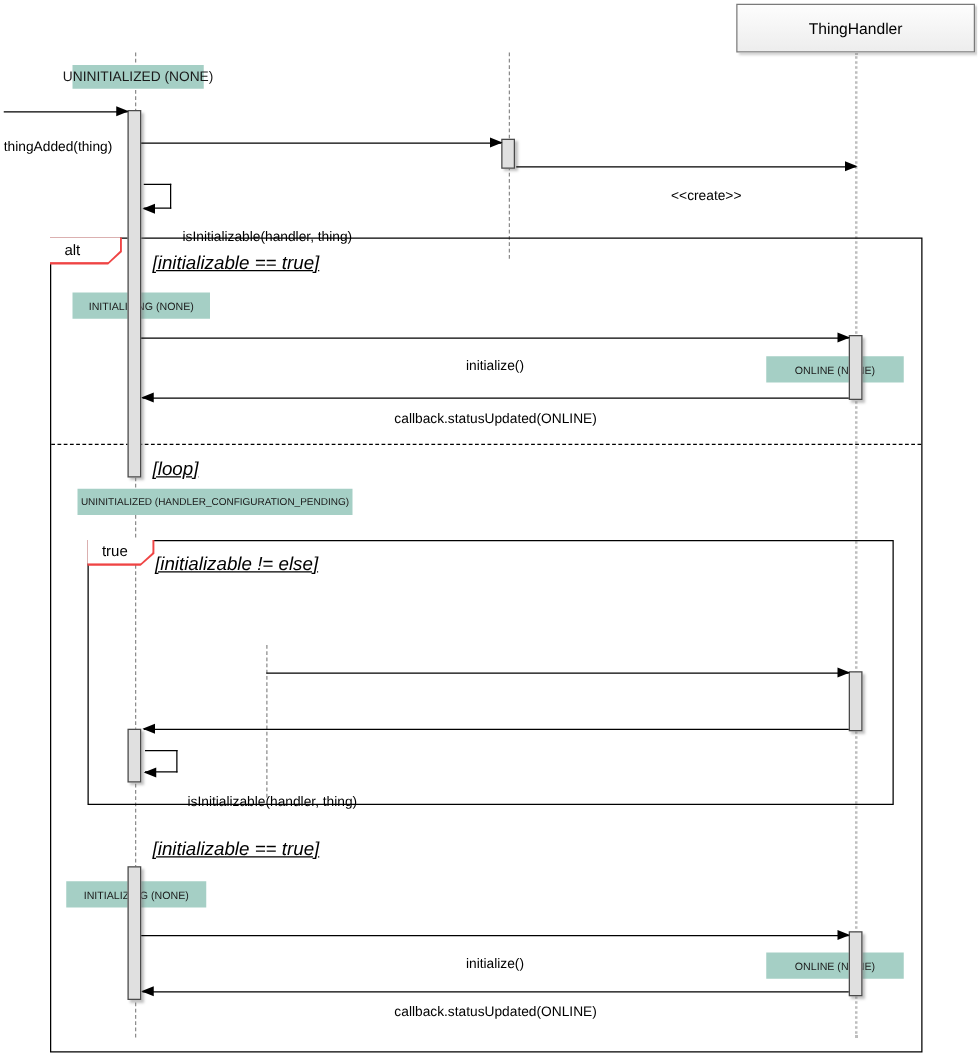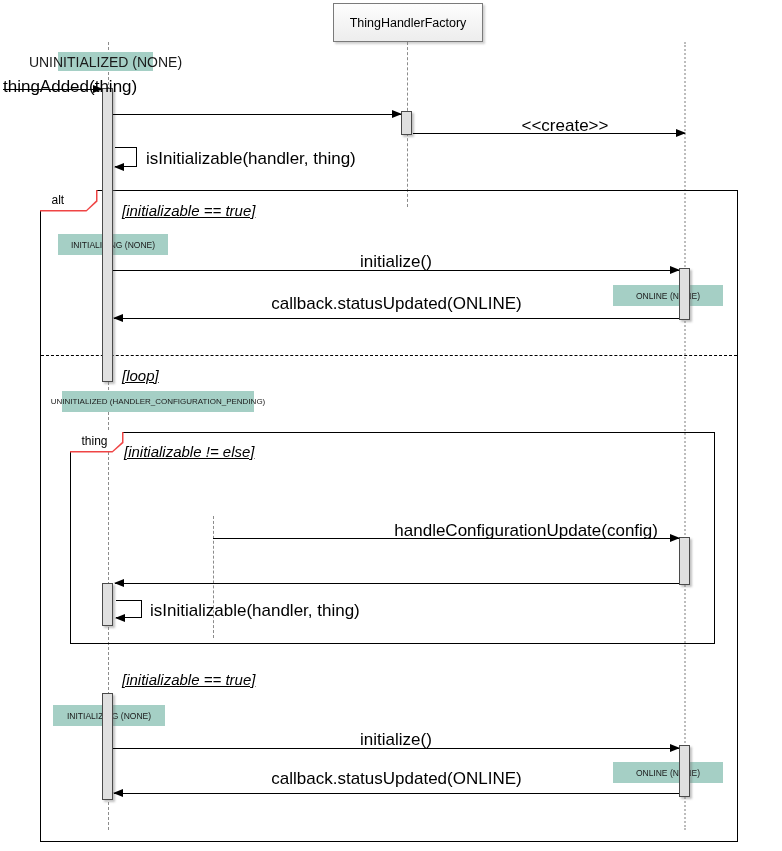--- a/index.html
+++ b/index.html
@@ -30,21 +30,21 @@
     font-size:8.5px;color:#1a1a1a;white-space:nowrap;
   }
   
   .mline{position:absolute;height:0;border-top:1.2px solid #000;}
   .head-r{position:absolute;width:0;height:0;border-top:4.5px solid transparent;
     border-bottom:4.5px solid transparent;border-left:10px solid #000;
     right:-1px;top:-5px;}
   .head-l{position:absolute;width:0;height:0;border-top:4.5px solid transparent;
     border-bottom:4.5px solid transparent;border-right:10px solid #000;
     left:-1px;top:-5px;}
-  .mlabel{position:absolute;font-size:17px;white-space:nowrap;}
+  .mlabel{position:absolute;font-size:11px;white-space:nowrap;margin-top:35px;}
   .center{text-align:center;}
   .right{text-align:right;}
   
   .selfmsg{position:absolute;box-sizing:border-box;
     border:1.2px solid #000;border-left:none;background:transparent;}
   .selfmsg .head-l{left:-1px;top:auto;bottom:-5px;}
   
   .frame{position:absolute;box-sizing:border-box;border:1.5px solid #000;}
   .frame::before{content:"";position:absolute;top:2px;left:2px;right:-4px;bottom:-4px;
     border:1px solid #c9c9c9;z-index:-1;}
@@ -72,30 +72,30 @@
     <div class="flabel" style="width:58px;height:22px;">
       <div class="flabel-inner">alt</div>
     </div>
   </div>
   <div class="separator" style="left:41px;top:355px;width:696px;"></div>
   <div class="guard" style="left:122px;top:202px;">[initializable == true]</div>
   <div class="guard" style="left:122px;top:367px;">[loop]</div>
 
   <div class="frame" style="left:70px;top:432px;width:645px;height:212px;">
     <div class="flabel" style="width:54px;height:21px;">
-      <div class="flabel-inner">thing</div>
+      <div class="flabel-inner">true</div>
     </div>
   </div>
   <div class="guard" style="left:124px;top:443px;">[initializable != else]</div>
   <div class="guard" style="left:122px;top:671px;">[initializable == true]</div>
 
-  <div class="badge" style="left:58px;top:52px;width:95px;height:19px;font-size:14px;">UNINITIALIZED (NONE)</div>
+  <div class="badge" style="left:58px;top:52px;width:105px;height:19px;font-size:11px;">UNINITIALIZED (NONE)</div>
   <div class="badge" style="left:58px;top:234px;width:110px;height:21px;">INITIALIZING (NONE)</div>
   <div class="badge" style="left:613px;top:285px;width:110px;height:21px;">ONLINE (NONE)</div>
-  <div class="badge" style="left:62px;top:391px;width:192px;height:21px;font-size:8px;">UNINITIALIZED (HANDLER_CONFIGURATION_PENDING)</div>
+  <div class="badge" style="left:62px;top:391px;width:220px;height:21px;font-size:8px;">UNINITIALIZED (HANDLER_CONFIGURATION_PENDING)</div>
   <div class="badge" style="left:53px;top:705px;width:112px;height:21px;">INITIALIZING (NONE)</div>
   <div class="badge" style="left:613px;top:762px;width:110px;height:21px;">ONLINE (NONE)</div>
 
   <div class="act" style="left:102px;top:88px;height:294px;"></div>
   <div class="act" style="left:401px;top:111px;height:24px;"></div>
   <div class="act" style="left:679px;top:268px;height:52px;"></div>
   <div class="act" style="left:679px;top:537px;height:48px;"></div>
   <div class="act" style="left:102px;top:583px;height:43px;"></div>
   <div class="act" style="left:102px;top:693px;height:107px;"></div>
   <div class="act" style="left:679px;top:745px;height:52px;"></div>
@@ -122,21 +122,20 @@
   <div class="mlabel center" style="left:113px;top:252px;width:566px;">initialize()</div>
   <div class="mline" style="left:113px;top:270px;width:566px;">
     <div class="head-r"></div>
   </div>
 
   <div class="mlabel center" style="left:114px;top:294px;width:565px;">callback.statusUpdated(ONLINE)</div>
   <div class="mline" style="left:114px;top:318px;width:565px;">
     <div class="head-l"></div>
   </div>
 
-  <div class="mlabel right" style="left:213px;top:521px;width:445px;">handleConfigurationUpdate(config)</div>
   <div class="mline" style="left:213px;top:538px;width:466px;">
     <div class="head-r"></div>
   </div>
 
   <div class="mline" style="left:115px;top:583px;width:564px;">
     <div class="head-l"></div>
   </div>
 
   <div class="selfmsg" style="left:116px;top:600px;width:26px;height:18px;">
     <div class="head-l"></div>
@@ -146,17 +145,17 @@
   <div class="mlabel center" style="left:113px;top:730px;width:566px;">initialize()</div>
   <div class="mline" style="left:113px;top:748px;width:566px;">
     <div class="head-r"></div>
   </div>
 
   <div class="mlabel center" style="left:114px;top:769px;width:565px;">callback.statusUpdated(ONLINE)</div>
   <div class="mline" style="left:114px;top:793px;width:565px;">
     <div class="head-l"></div>
   </div>
 
-  <div class="pbox" style="left:333px;top:3px;width:150px;height:39px;">
-    <span>ThingHandlerFactory</span>
+  <div class="pbox" style="left:589px;top:3px;width:191px;height:39px;">
+    <span>ThingHandler</span>
   </div>
 
 </div>
 
 </body></html>

